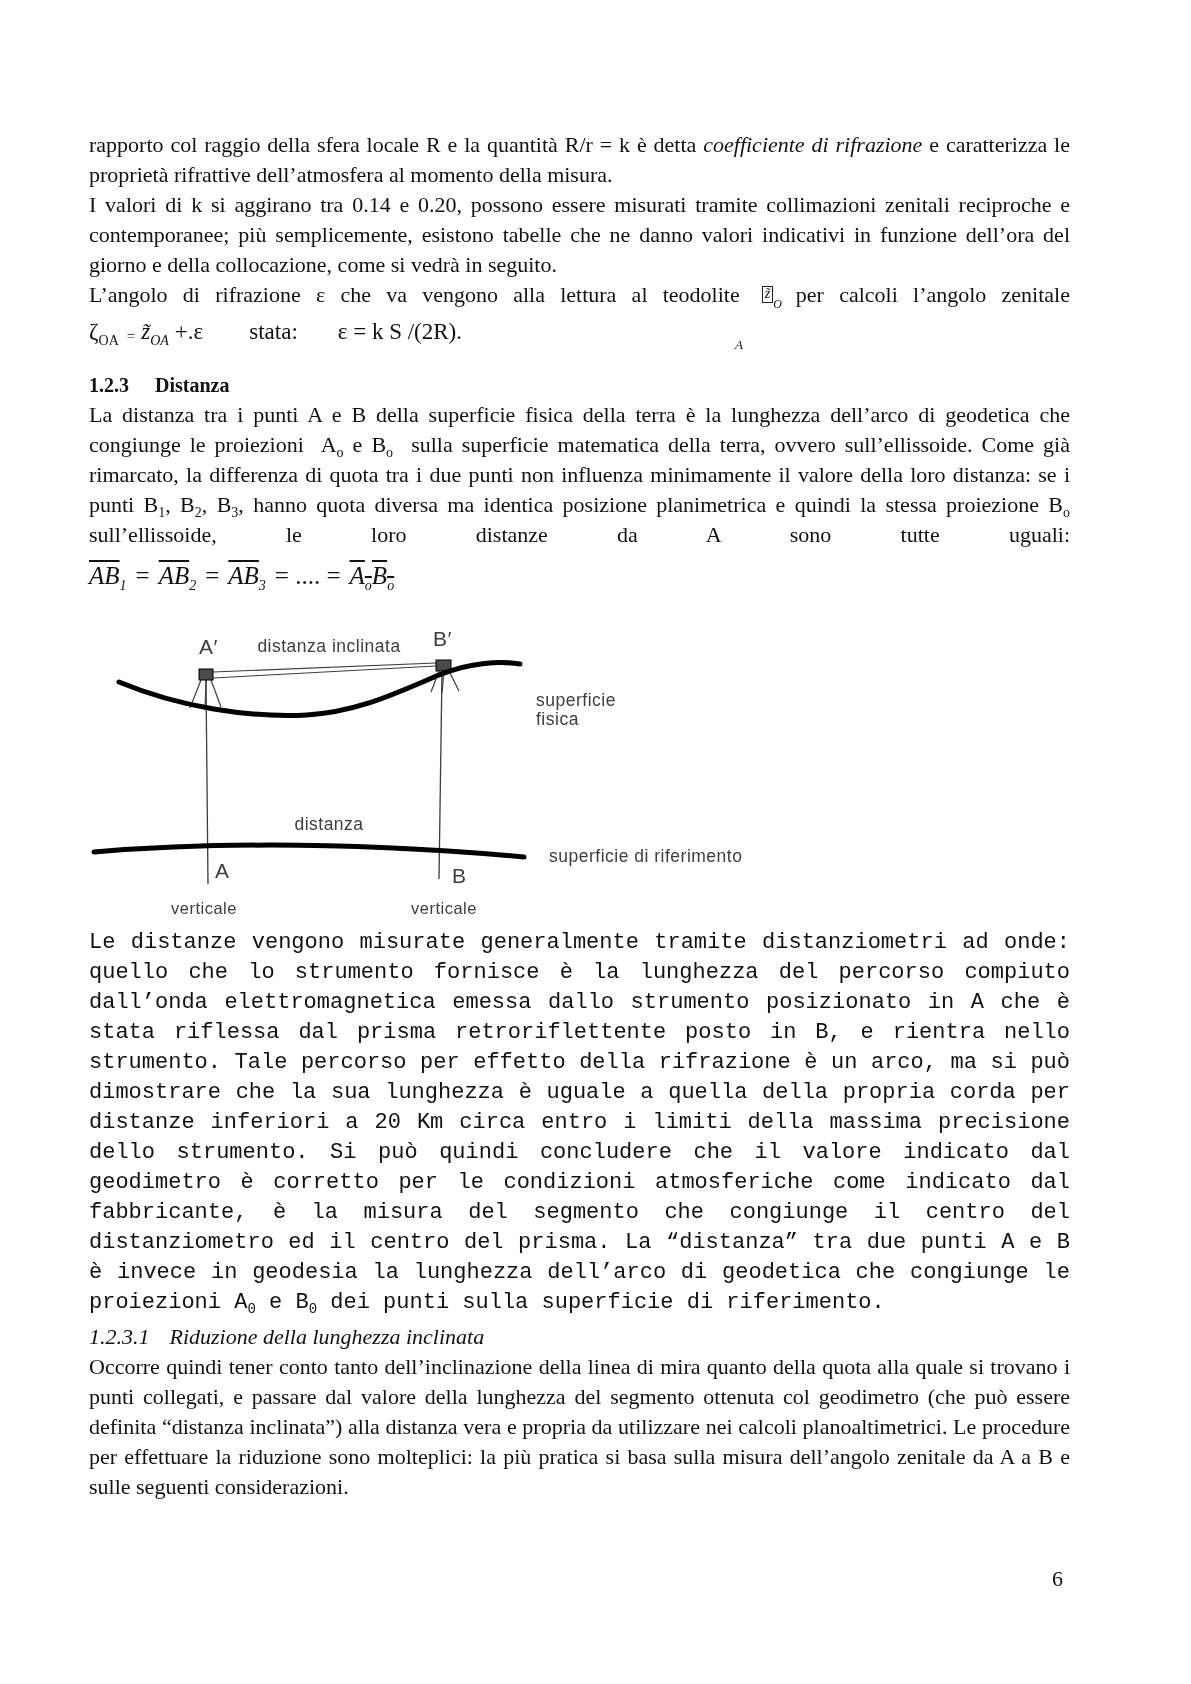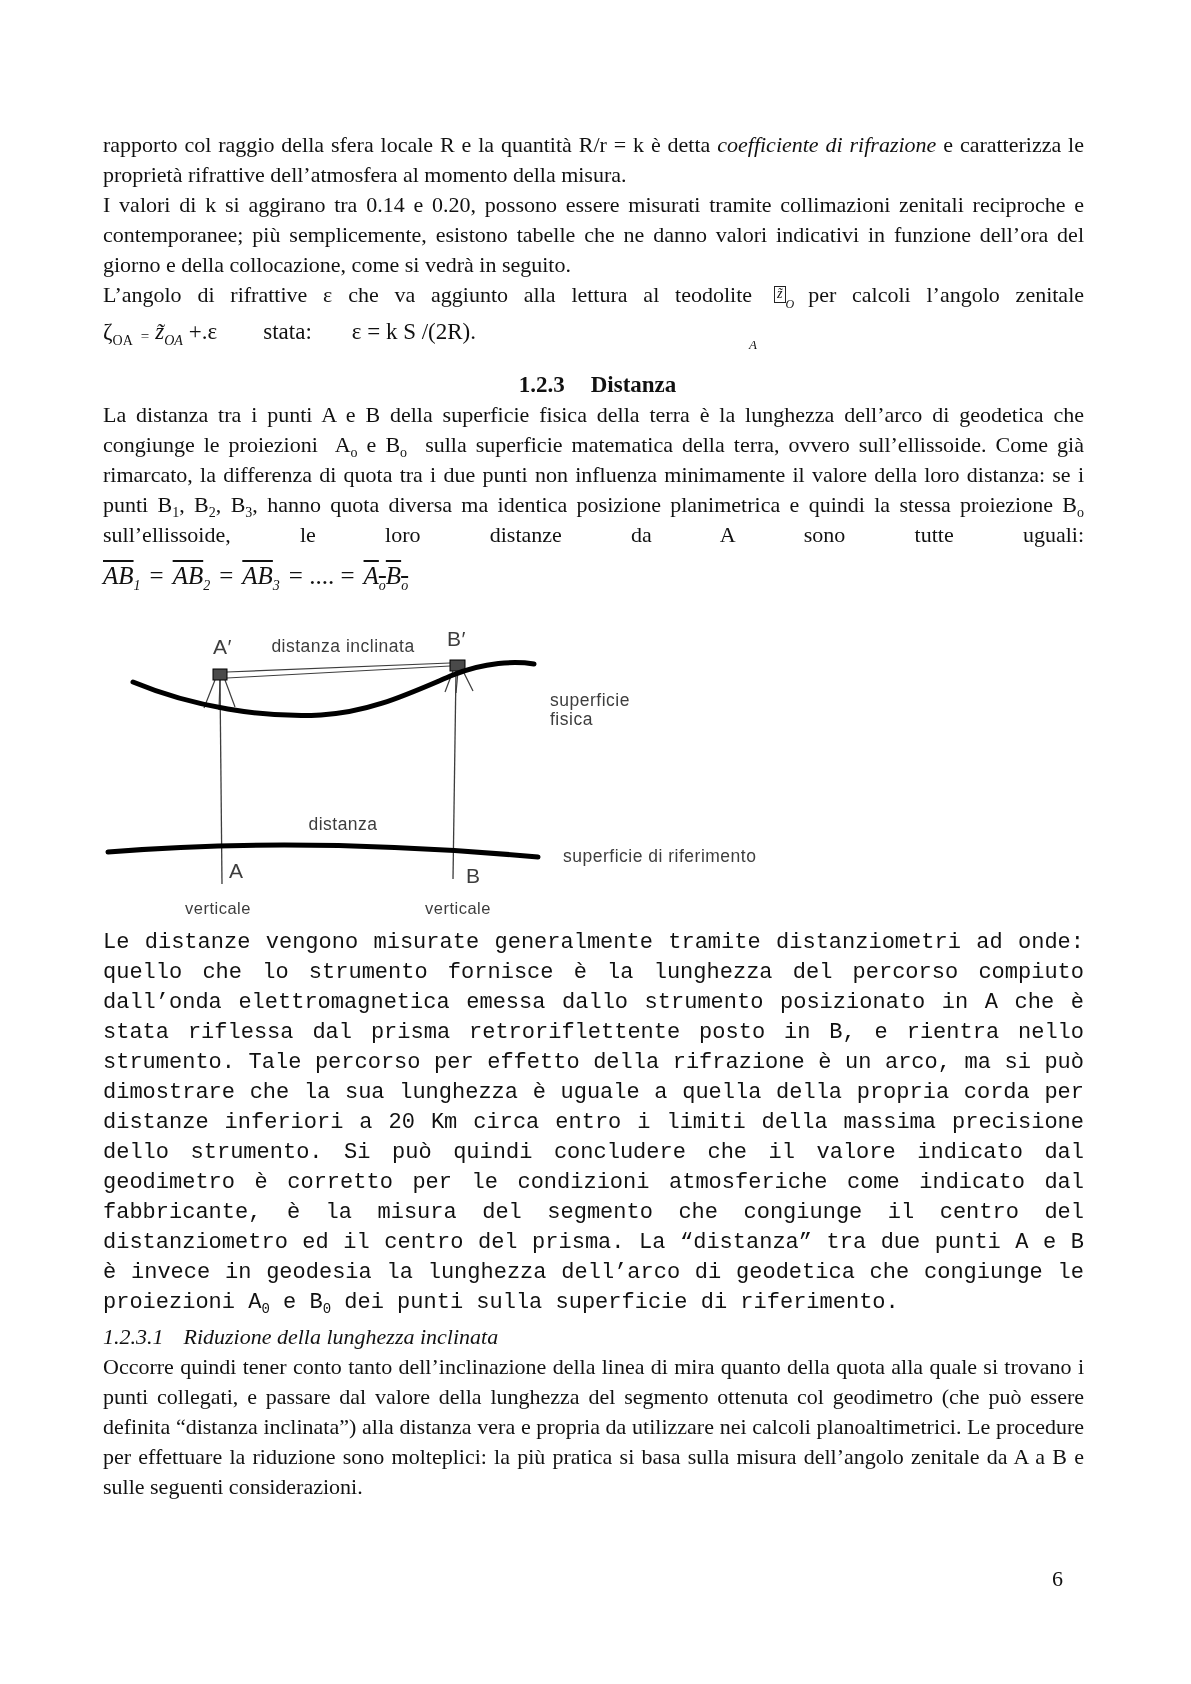--- a/index.html
+++ b/index.html
@@ -7,21 +7,21 @@
     position:relative;
     width:1191px;height:1684px;
     margin:0 auto;
     background:#ffffff;
     font-family:"Liberation Serif", serif;
     color:#111111;
     overflow:hidden;
   }
   .content{
     position:absolute;
-    left:103px;top:130px;
+    left:89px;top:130px;
     width:981px;
   }
   p.body{
     margin:0;
     font-size:22px;
     line-height:30px;
     text-align:justify;
   }
   .jl{text-align-last:justify;}
   .it{font-style:italic;}
@@ -64,25 +64,24 @@
   .formula-ab{
     margin:6px 0 0 0;
     font-size:25px;
     line-height:40px;
     font-style:italic;
     white-space:nowrap;
   }
   .ov{text-decoration:overline;}
   .f-eq{margin:0 9px;font-style:normal;}
   h3.h-bold{
-    margin:16px 0 0 8px;
-    font-size:23px;
+    margin:16px 0 0 0;
+    font-size:20px;
     line-height:30px;
     font-weight:bold;
-    text-align:center;
   }
   h4.h-italic{
     margin:4px 0 0 0;
     font-size:22px;
     line-height:30px;
     font-weight:normal;
     font-style:italic;
   }
   .hnum{display:inline-block;margin-right:26px;}
   .hnum2{display:inline-block;margin-right:20px;text-align:right;}
@@ -105,21 +104,21 @@
 </head>
 <body>
 
 <div class="page">
   <div class="content">
 
     <p class="body"><span>rapporto col raggio della sfera locale R e la quantità R/r = k è detta </span><span class="it">coefficiente di rifrazione</span><span> e caratterizza le proprietà rifrattive dell’atmosfera al momento della misura.</span></p>
 
     <p class="body">I valori di k si aggirano tra 0.14 e 0.20, possono essere misurati tramite collimazioni zenitali reciproche e contemporanee; più semplicemente, esistono tabelle che ne danno valori indicativi in funzione dell’ora del giorno e della collocazione, come si vedrà in seguito.</p>
 
-    <p class="body jl"><span>L’angolo di rifrattive ε che va aggiunto alla lettura al teodolite</span><span class="inline-eq-wrap"><span class="eqbox">z̃</span><sub>O</sub></span><span>per calcoli l’angolo zenitale</span></p>
+    <p class="body jl"><span>L’angolo di rifrazione ε che va vengono alla lettura al teodolite</span><span class="inline-eq-wrap"><span class="eqbox">z̃</span><sub>O</sub></span><span>per calcoli l’angolo zenitale</span></p>
 
     <div class="formula-row">
       <span>ζ</span><sub class="f-sub">OA</sub><span class="f-eqs">=</span><span class="it">z̃</span><sub class="f-sub it">OA</sub><span class="f-plus">+.ε</span><span class="gap-46"></span><span>stata:</span><span class="gap-40"></span><span>ε = k S /(2R).</span>
       <span class="stray-a">A</span>
     </div>
 
     <h3 class="h-bold"><span class="hnum">1.2.3</span><span>Distanza</span></h3>
 
     <p class="body jl"><span>La distanza tra i punti A e B della superficie fisica della terra è la lunghezza dell’arco di geodetica che congiunge le proiezioni&nbsp; A</span><sub class="s">o</sub><span> e B</span><sub class="s">o</sub><span>&nbsp; sulla superficie matematica della terra, ovvero sull’ellissoide. Come già rimarcato, la differenza di quota tra i due punti non influenza minimamente il valore della loro distanza: se i punti B</span><sub class="s">1</sub><span>, B</span><sub class="s">2</sub><span>, B</span><sub class="s">3</sub><span>, hanno quota diversa ma identica posizione planimetrica e quindi la stessa proiezione B</span><sub class="s">o</sub><span> sull’ellissoide, le loro distanze da A sono tutte uguali:</span></p>
 

